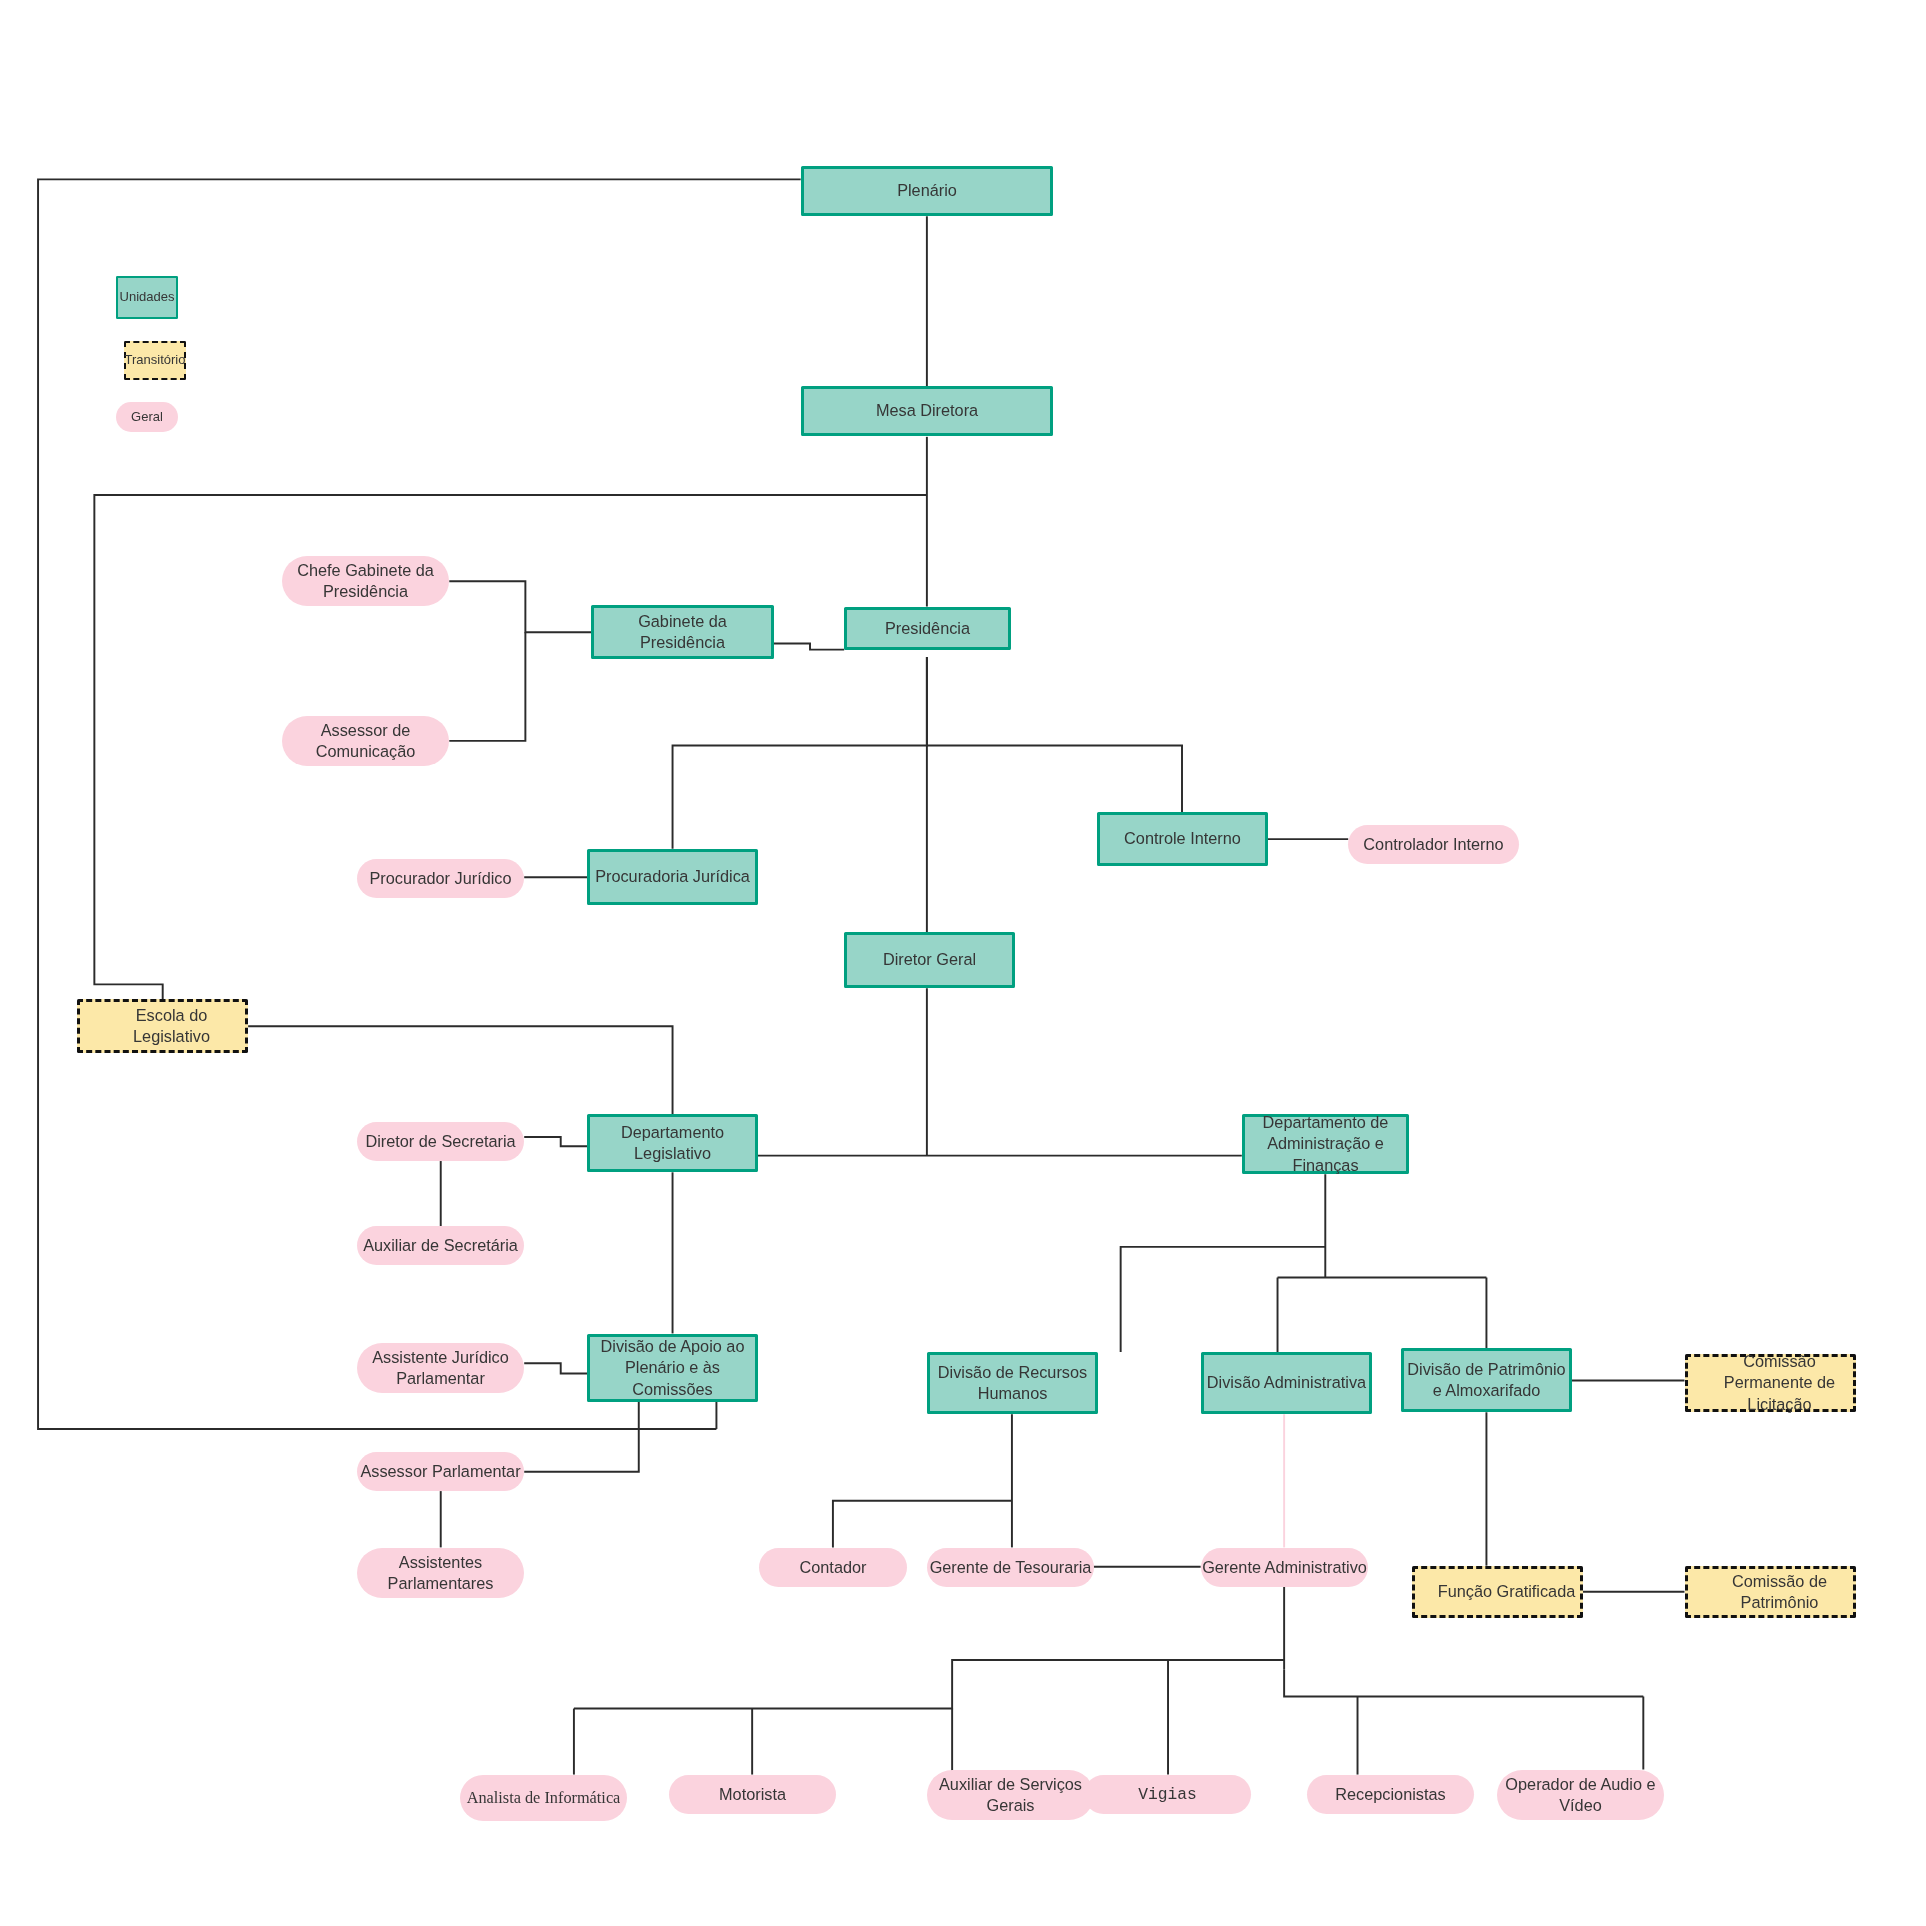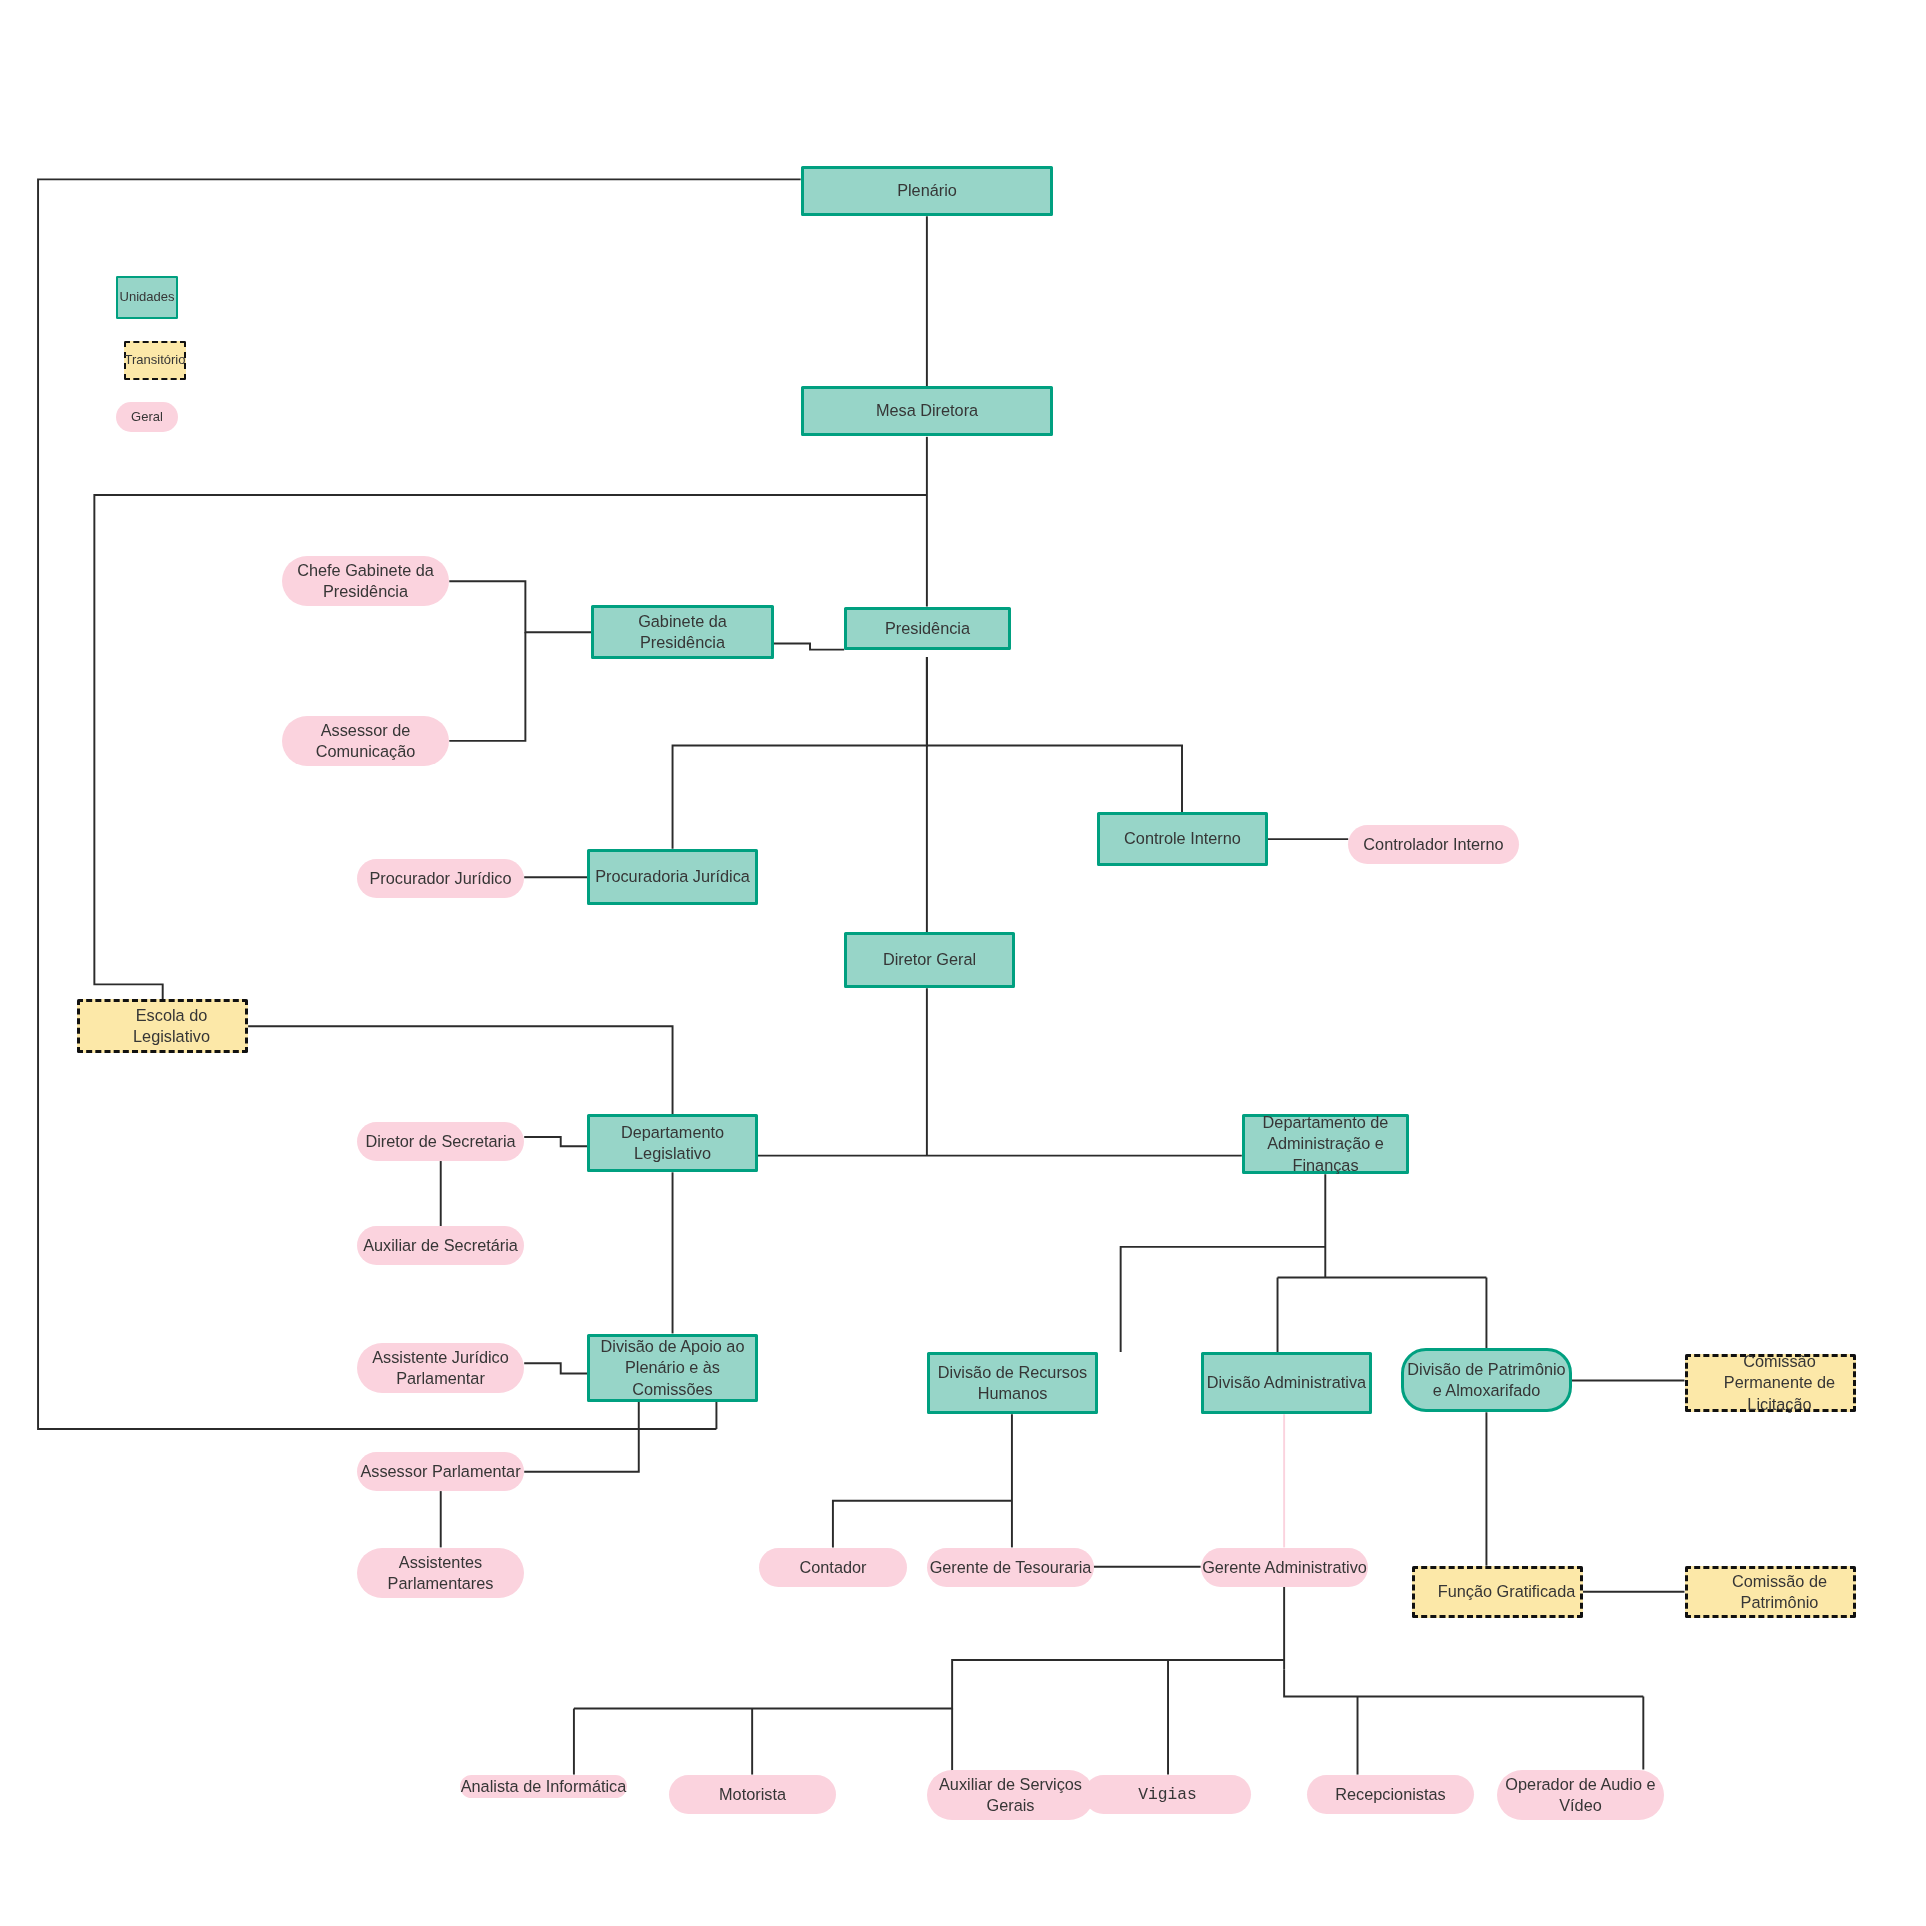--- a/index.html
+++ b/index.html
@@ -188,21 +188,21 @@
     </div>
 
   <div class="node unit" style="left:927px;top:1352px;width:171px;height:62px;">
     <span>Divisão de Recursos Humanos</span>
     </div>
 
   <div class="node unit" style="left:1201px;top:1352px;width:171px;height:62px;">
     <span>Divisão Administrativa</span>
     </div>
 
-  <div class="node unit" style="left:1401px;top:1348px;width:171px;height:64px;border-radius:25px;">
+  <div class="node unit" style="left:1401px;top:1348px;width:171px;height:64px;">
     <span>Divisão de Patrimônio e Almoxarifado</span>
     </div>
 
   <div class="node trans" style="left:1685px;top:1354px;width:171px;height:58px;">
     <span>Comissão Permanente de Licitação</span>
     </div>
 
   <div class="node cargo" style="left:759px;top:1548px;width:148px;height:39px;">
     <span>Contador</span>
     </div>
@@ -216,21 +216,21 @@
     </div>
 
   <div class="node trans" style="left:1412px;top:1566px;width:171px;height:52px;">
     <span>Função Gratificada</span>
     </div>
 
   <div class="node trans" style="left:1685px;top:1566px;width:171px;height:52px;">
     <span>Comissão de Patrimônio</span>
     </div>
 
-  <div class="node cargo" style="left:460px;top:1775px;width:167px;height:23px;">
+  <div class="node cargo" style="left:460px;top:1775px;width:167px;height:46px;font-family:Liberation Serif, serif;">
     <span>Analista de Informática</span>
     </div>
 
   <div class="node cargo" style="left:669px;top:1775px;width:167px;height:39px;">
     <span>Motorista</span>
     </div>
 
   <div class="node cargo" style="left:927px;top:1770px;width:167px;height:50px;">
     <span>Auxiliar de Serviços Gerais</span>
     </div>

